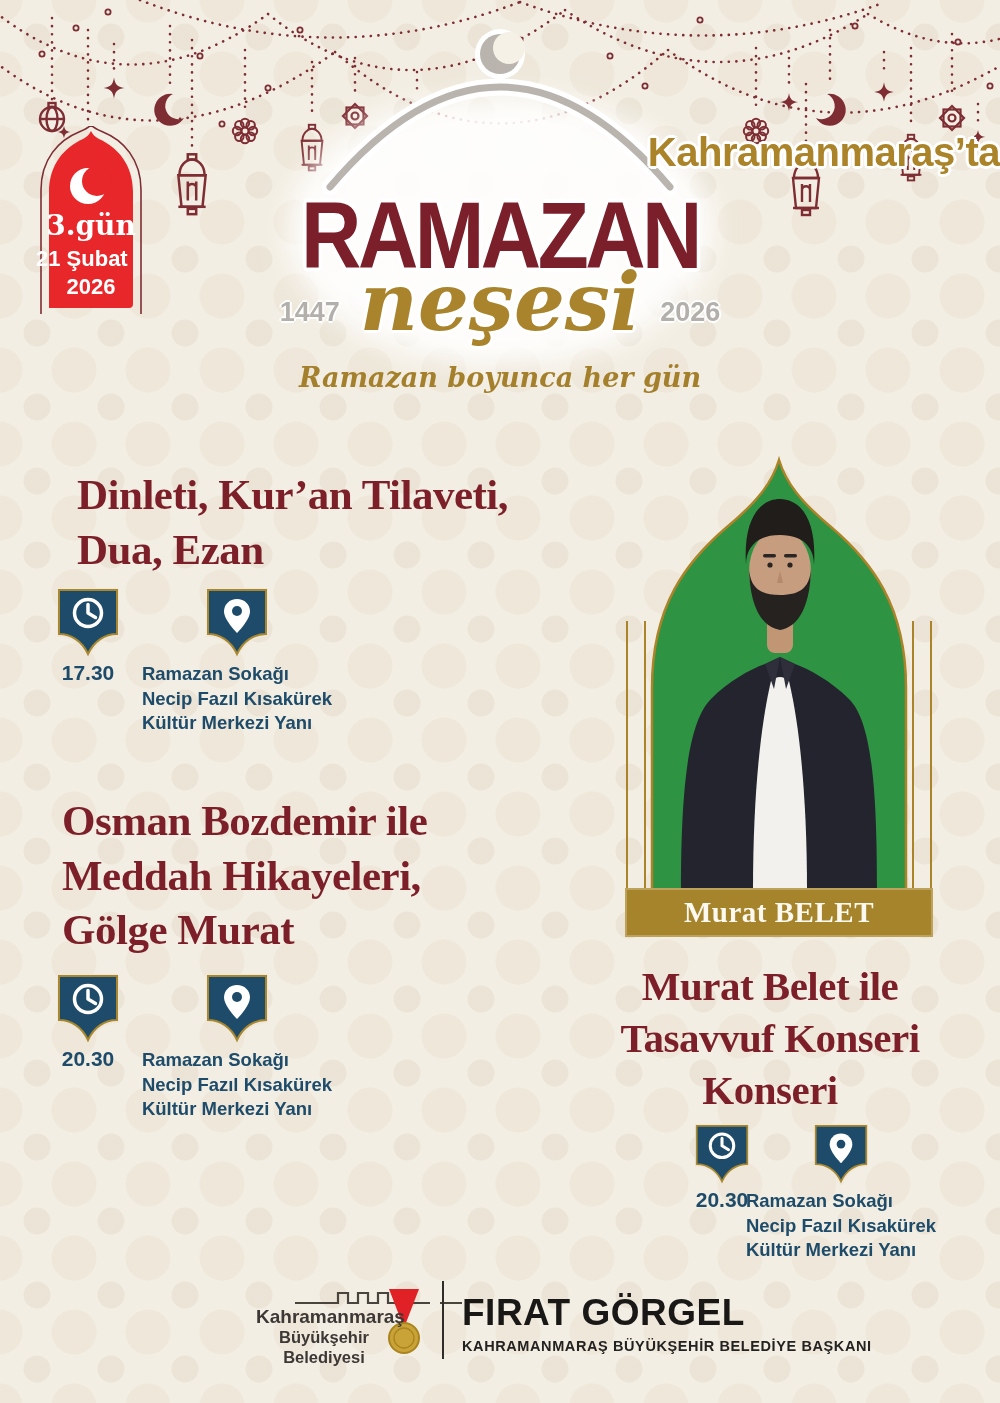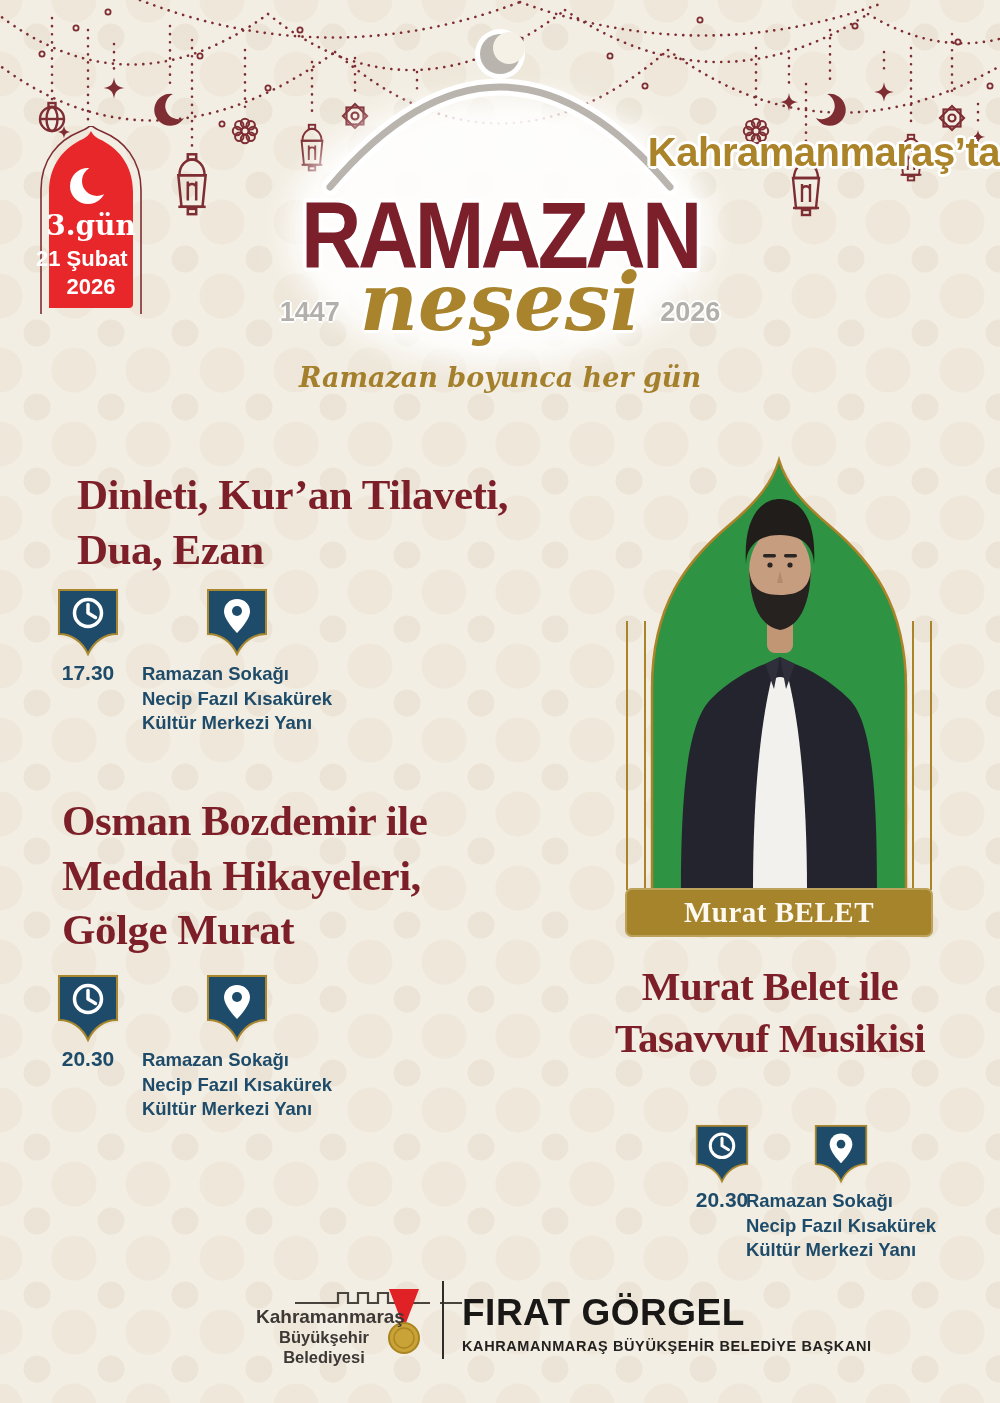--- a/index.html
+++ b/index.html
@@ -50,21 +50,21 @@
   .col-loc2{left:128px;top:974px;width:218px;}
   .col-time3{left:690px;top:1124px;width:64px;}
   .col-loc3{left:735px;top:1124px;width:212px;}
   .badge-sm{width:54px;height:61px;}
   .badge-lg{width:62px;height:70px;}
   
   .arch-svg{left:625px;top:453px;width:308px;height:437px;}
   .name-band{left:625px;top:888px;width:308px;height:49px;background:#a6842b;
     display:flex;align-items:center;justify-content:center;
     font:700 29px/1 "Liberation Serif",serif;color:#fdf9f0;letter-spacing:.5px;
-    box-shadow:inset 0 0 0 2px rgba(255,250,235,.25);border-radius:7px;}
+    box-shadow:inset 0 0 0 2px rgba(255,250,235,.25);}
   
   .muni-text{left:256px;top:1306px;width:136px;text-align:center;color:#3d3835;}
   .muni-l1{font:700 19px/1.15 "Liberation Sans",sans-serif;}
   .muni-l2{font:700 16.5px/1.2 "Liberation Sans",sans-serif;}
   .f-divider{left:442px;top:1281px;width:2px;height:78px;background:#2f2c29;}
   .mayor{left:462px;top:1294px;width:420px;}
   .mayor-name{font:700 37px/1.05 "Liberation Sans",sans-serif;color:#191816;letter-spacing:.5px;}
   .mayor-title{font:700 14.5px/1.2 "Liberation Sans",sans-serif;color:#232220;letter-spacing:.6px;margin-top:5px;}
 </style>
 </head>
@@ -283,21 +283,22 @@
       <circle cx="165" cy="112" r="2.6" fill="#2a2422"></circle>
       <path d="M155,118 L158,130 L152,130 Z" fill="#b58a6c"></path>
     </g>
   </svg>
   <div class="abs name-band">
     <span>Murat BELET</span>
   </div>
 
   <div class="abs ev-title ev3">
     <span>Murat Belet ile</span><br>
-    <span>Tasavvuf Musikisi</span><br>
+    <span>Tasavvuf Konseri</span><br>
+    <span>Konseri</span>
   </div>
   <div class="abs icon-col col-time3">
     <svg class="badge-sm" viewBox="0 0 62 70">
       <path d="M2,2 H60 V46 C48,46 37,53 31,66 C25,53 14,46 2,46 Z" fill="none" stroke="#efe8da" stroke-width="6"></path>
       <path d="M2,2 H60 V46 C48,46 37,53 31,66 C25,53 14,46 2,46 Z" fill="#1d4b69" stroke="#a8872f" stroke-width="2"></path>
       <circle cx="31" cy="25" r="13.5" stroke="#fff" stroke-width="3.5" fill="none"></circle>
       <path d="M31,25 V16.5 M31,25 L38.5,29.5" stroke="#fff" stroke-width="3.5" stroke-linecap="round"></path>
     </svg>
     <div class="time-label">20.30</div>
   </div>

